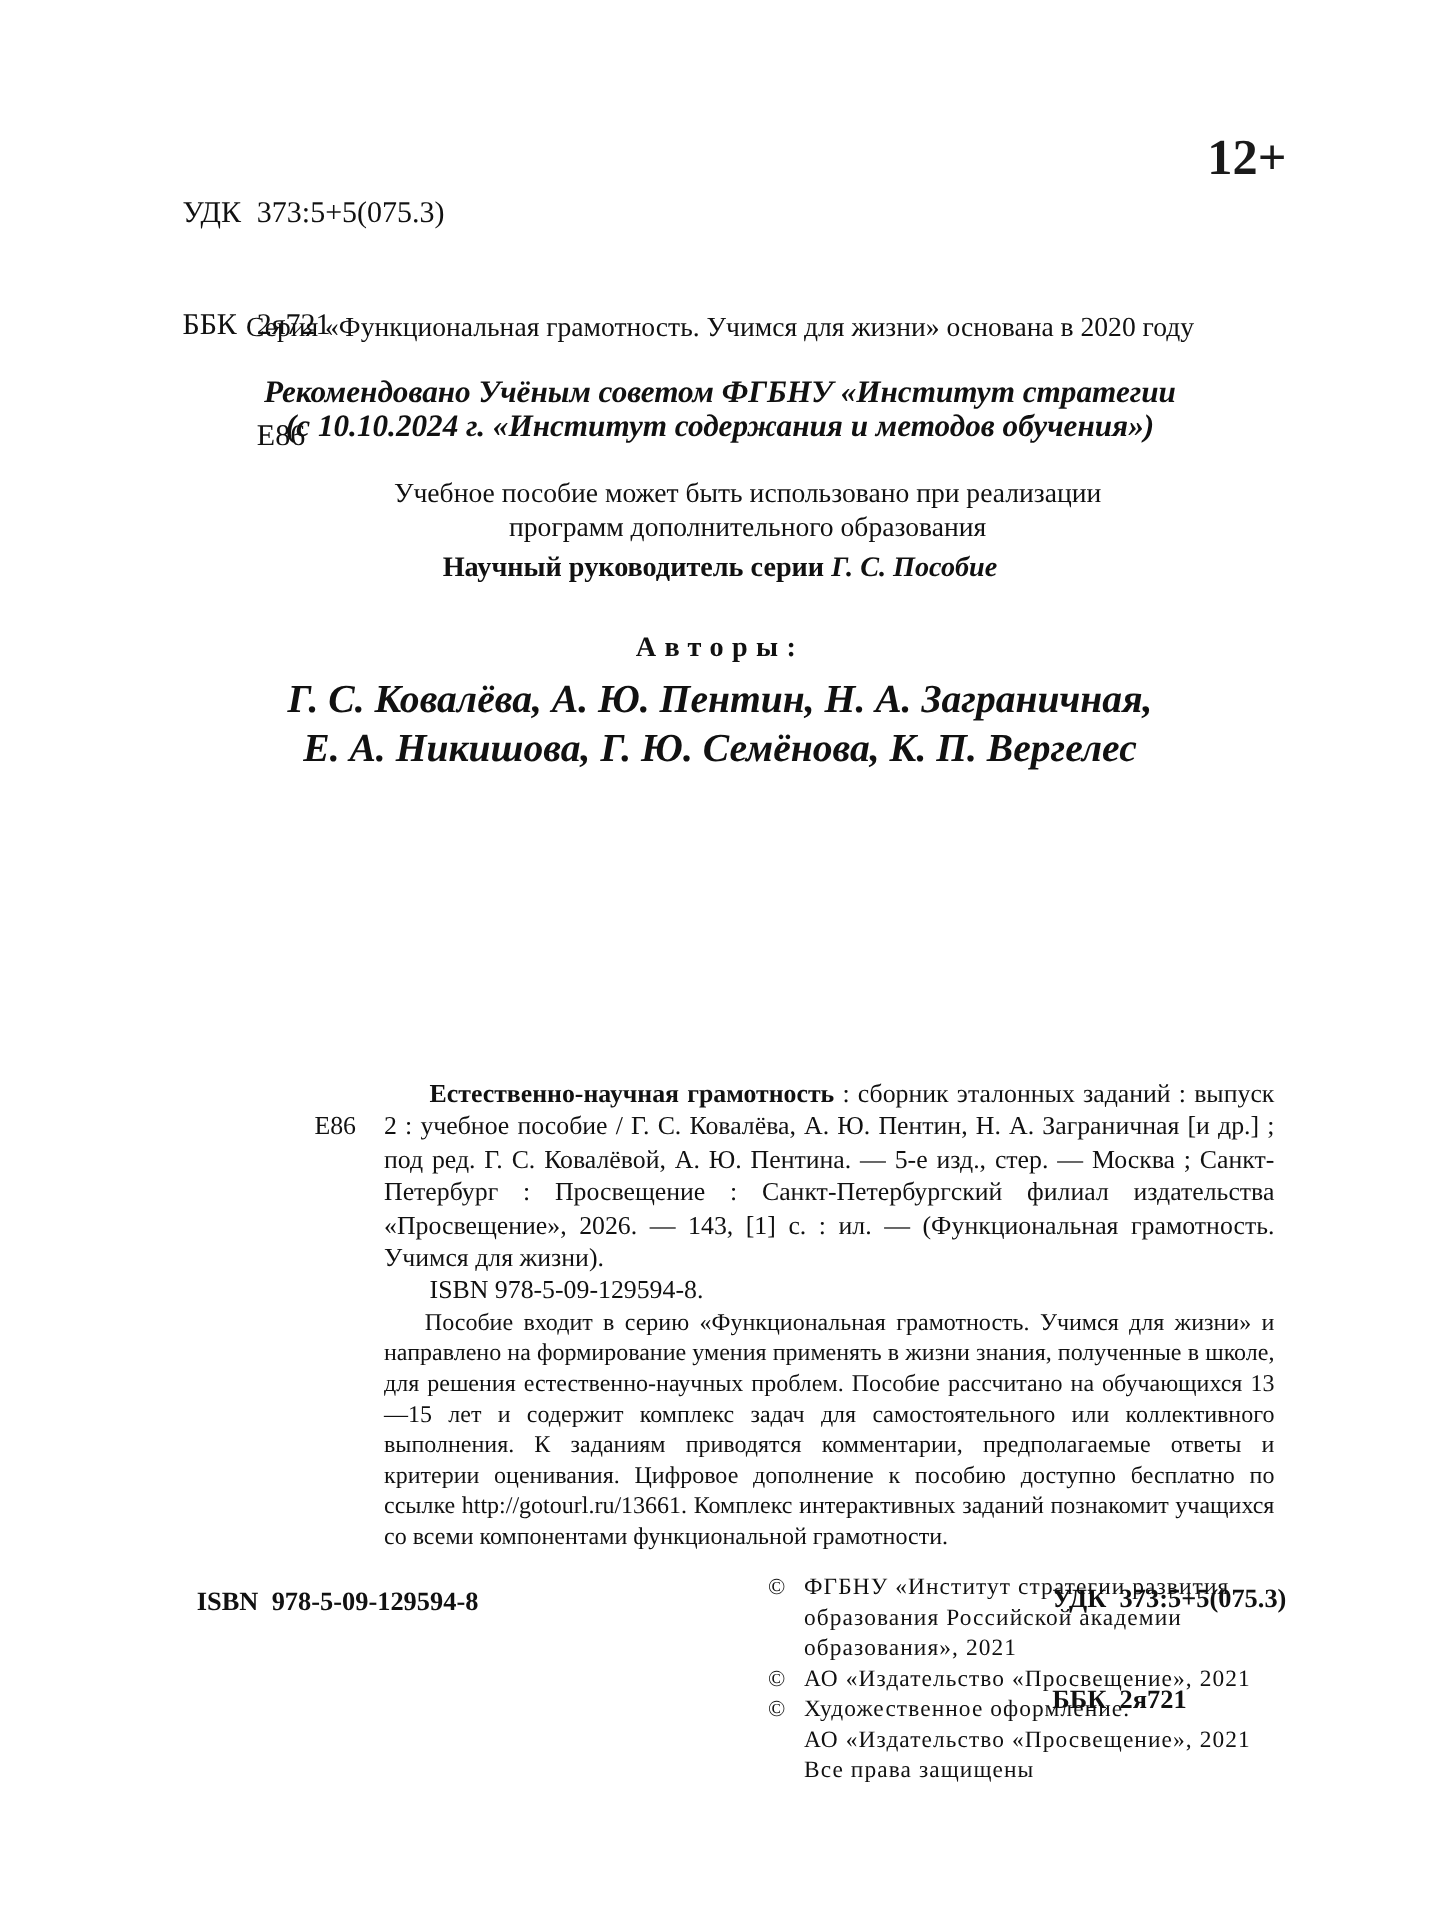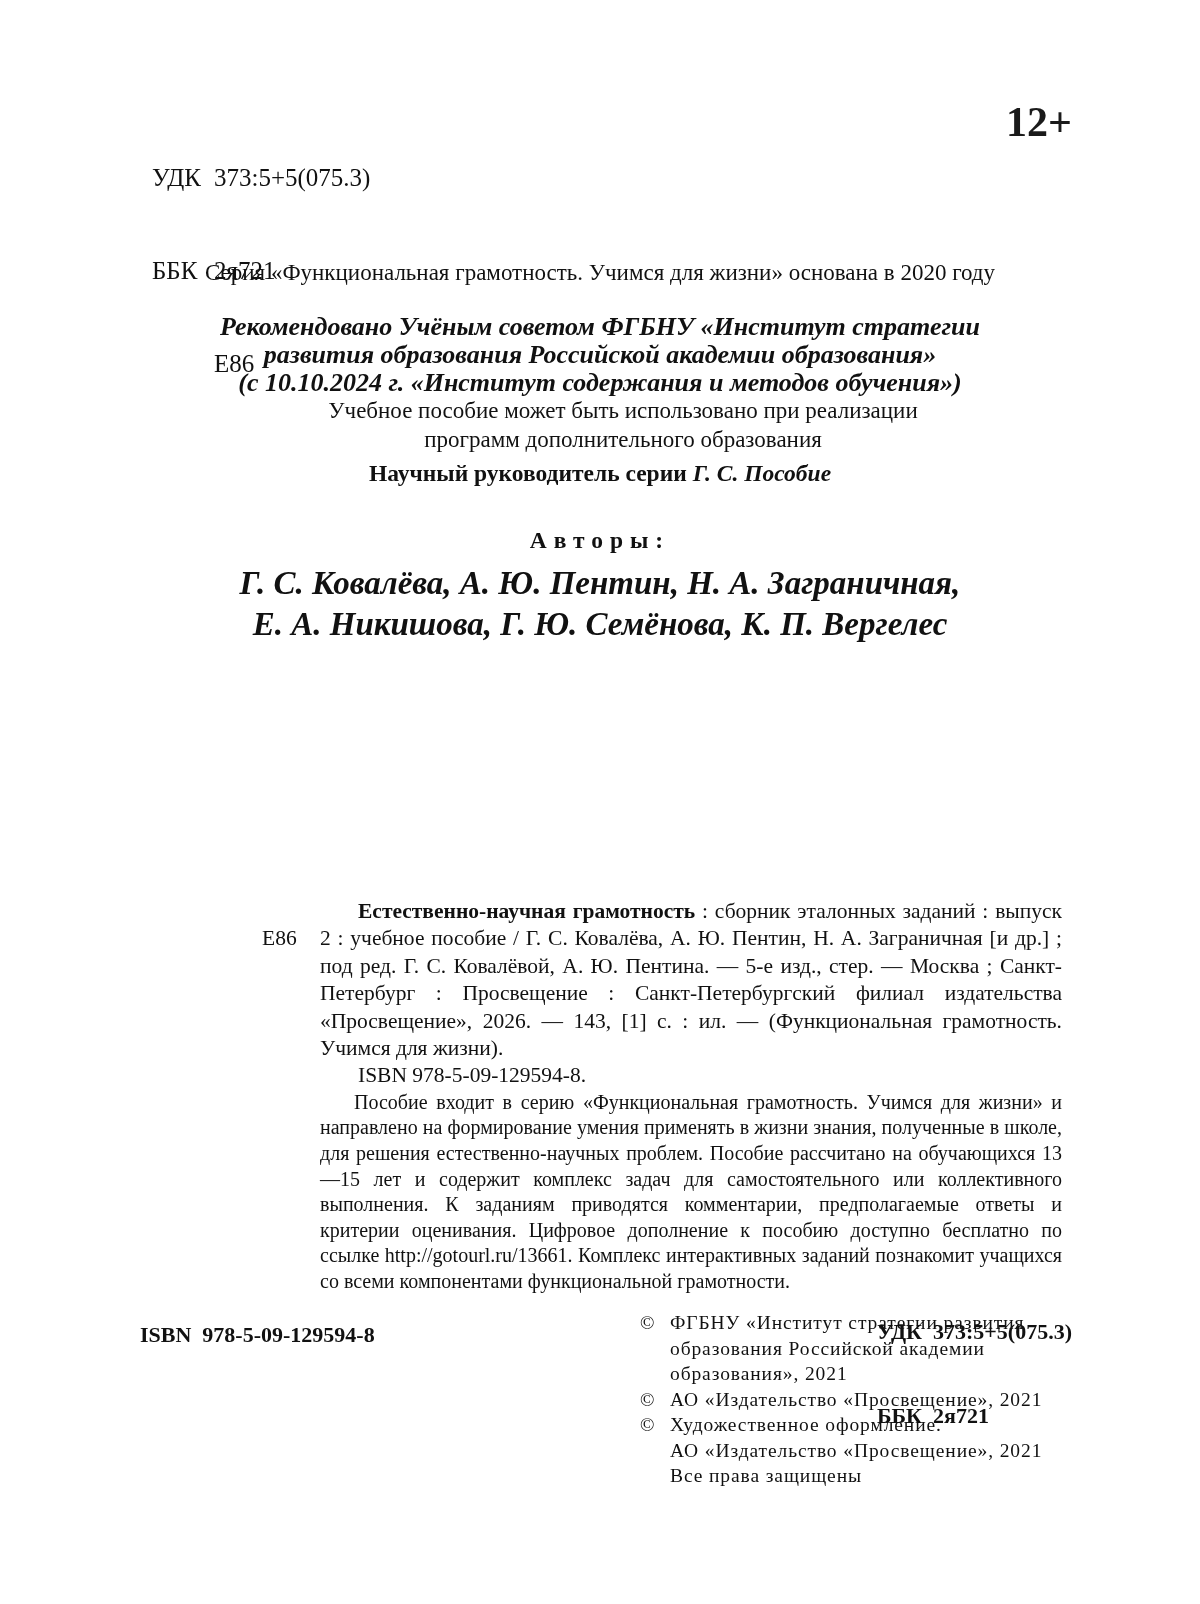--- a/index.html
+++ b/index.html
@@ -34,21 +34,21 @@
   }
   .udk-row { display: block; }
   .udk-key {
     display: inline-block;
     width: 62px;
   }
 
   .age-badge {
     position: absolute;
     right: 128px;
-    top: 98px;
+    top: 108px;
     font-size: 42px;
     font-weight: bold;
     letter-spacing: 0px;
     color: #1a1a1a;
   }
 
   
   .center-block {
     position: absolute;
     left: 0;
@@ -150,21 +150,21 @@
     font-size: 22px;
     line-height: 28px;
     font-weight: bold;
     white-space: pre;
   }
   .udk-repeat .ln { display: block; }
 
   
   .isbn-footer {
     position: absolute;
-    left: 140px;
+    left: 164px;
     top: 1322px;
     font-size: 22px;
     font-weight: bold;
     white-space: pre;
     font-family: Liberation Serif, serif;
   }
   .copyright {
     position: absolute;
     left: 640px;
     top: 1310px;
@@ -196,21 +196,20 @@
     <span class="udk-row"><span class="udk-key">ББК</span><span>2я721</span></span>
     <span class="udk-row"><span class="udk-key"></span><span>Е86</span></span>
   </div>
 
   <div class="age-badge">12+</div>
 
   <div class="center-block series-line">Серия «Функциональная грамотность. Учимся для жизни» основана в 2020 году</div>
 
   <div class="center-block recommended">
     <span class="ln">Рекомендовано Учёным советом ФГБНУ «Институт стратегии</span>
-    <span class="ln">развития образования Российской академии образования»</span>
     <span class="ln">(с 10.10.2024 г. «Институт содержания и методов обучения»)</span>
   </div>
 
   <div class="center-block usage-note">
     <span class="ln">Учебное пособие может быть использовано при реализации</span>
     <span class="ln">программ дополнительного образования</span>
   </div>
 
   <div class="center-block scientific-lead">
     <span>Научный руководитель серии </span><span class="name">Г. С. Пособие</span>

